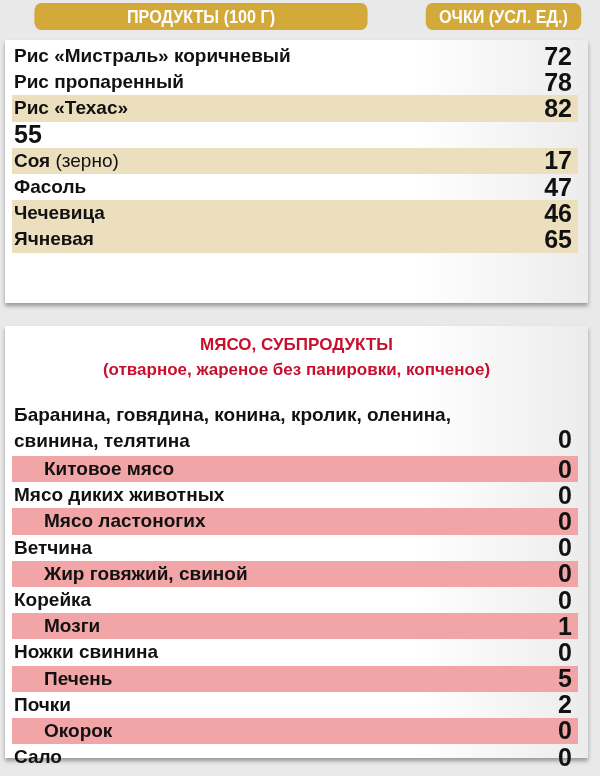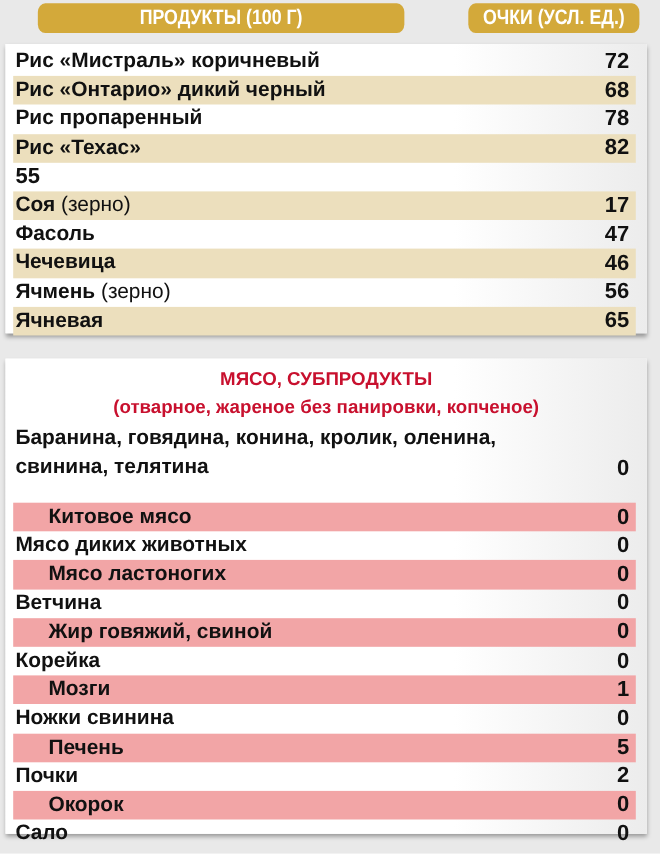--- a/index.html
+++ b/index.html
@@ -24,45 +24,41 @@
   .card2 { top:326px; height:432px; }
   .rows { position:absolute; left:7px; right:10px; }
   .row {
     height:26.2px; display:flex; align-items:center; justify-content:space-between;
     font-size:19px; color:#111; padding:0 6px 0 2px;
   }
   .card1 .row.shade { background:#ecdfbd; }
   .card2 .row.shade { background:#f2a5a6;padding-left:32px; }
   .name b, .name { font-weight:bold; }
   .name .note { font-weight:normal; }
-  .val { font-weight:bold; font-size:20px; }
+  .val { font-weight:bold; font-size:25px; }
   .card1 .rows { top:3px; }
   .card2 .rows { top:60px; }
   .sec-title {
     position:absolute; top:6px; left:0; right:0; text-align:center;
     color:#c8102e; font-weight:bold; font-size:17px; line-height:25px;
   }
-  .row.multi { height:52px; align-items:flex-end; padding-bottom:19px; }
+  .row.multi { height:52px; align-items:flex-end; padding-bottom:2px;margin-top:16px; }
   .row.multi .name { line-height:26px; }
 </style>
 </head>
 <body>
 
 <div class="pill pill-products">ПРОДУКТЫ (100 Г)</div>
 <div class="pill pill-points">ОЧКИ (УСЛ. ЕД.)</div>
 
 <div class="card card1">
   <div class="rows" id="grain-rows">
       <div class="row">
         <div class="name"><span>Рис «Мистраль» коричневый</span></div>
         <div class="val">72</div>
-      </div>
-      <div class="row shade">
-        <div class="name"><span>Рис «Онтарио» дикий черный</span></div>
-        <div class="val">68</div>
       </div>
       <div class="row">
         <div class="name"><span>Рис пропаренный</span></div>
         <div class="val">78</div>
       </div>
       <div class="row shade">
         <div class="name"><span>Рис «Техас»</span></div>
         <div class="val">82</div>
       </div>
       <div class="row">
@@ -72,24 +68,20 @@
         <div class="name"><span>Соя</span><span class="note"> (зерно)</span></div>
         <div class="val">17</div>
       </div>
       <div class="row">
         <div class="name"><span>Фасоль</span></div>
         <div class="val">47</div>
       </div>
       <div class="row shade">
         <div class="name"><span>Чечевица</span></div>
         <div class="val">46</div>
-      </div>
-      <div class="row">
-        <div class="name"><span>Ячмень</span><span class="note"> (зерно)</span></div>
-        <div class="val">56</div>
       </div>
       <div class="row shade">
         <div class="name"><span>Ячневая</span></div>
         <div class="val">65</div>
       </div>
     </div>
 </div>
 
 <div class="card card2">
   <div class="sec-title">

